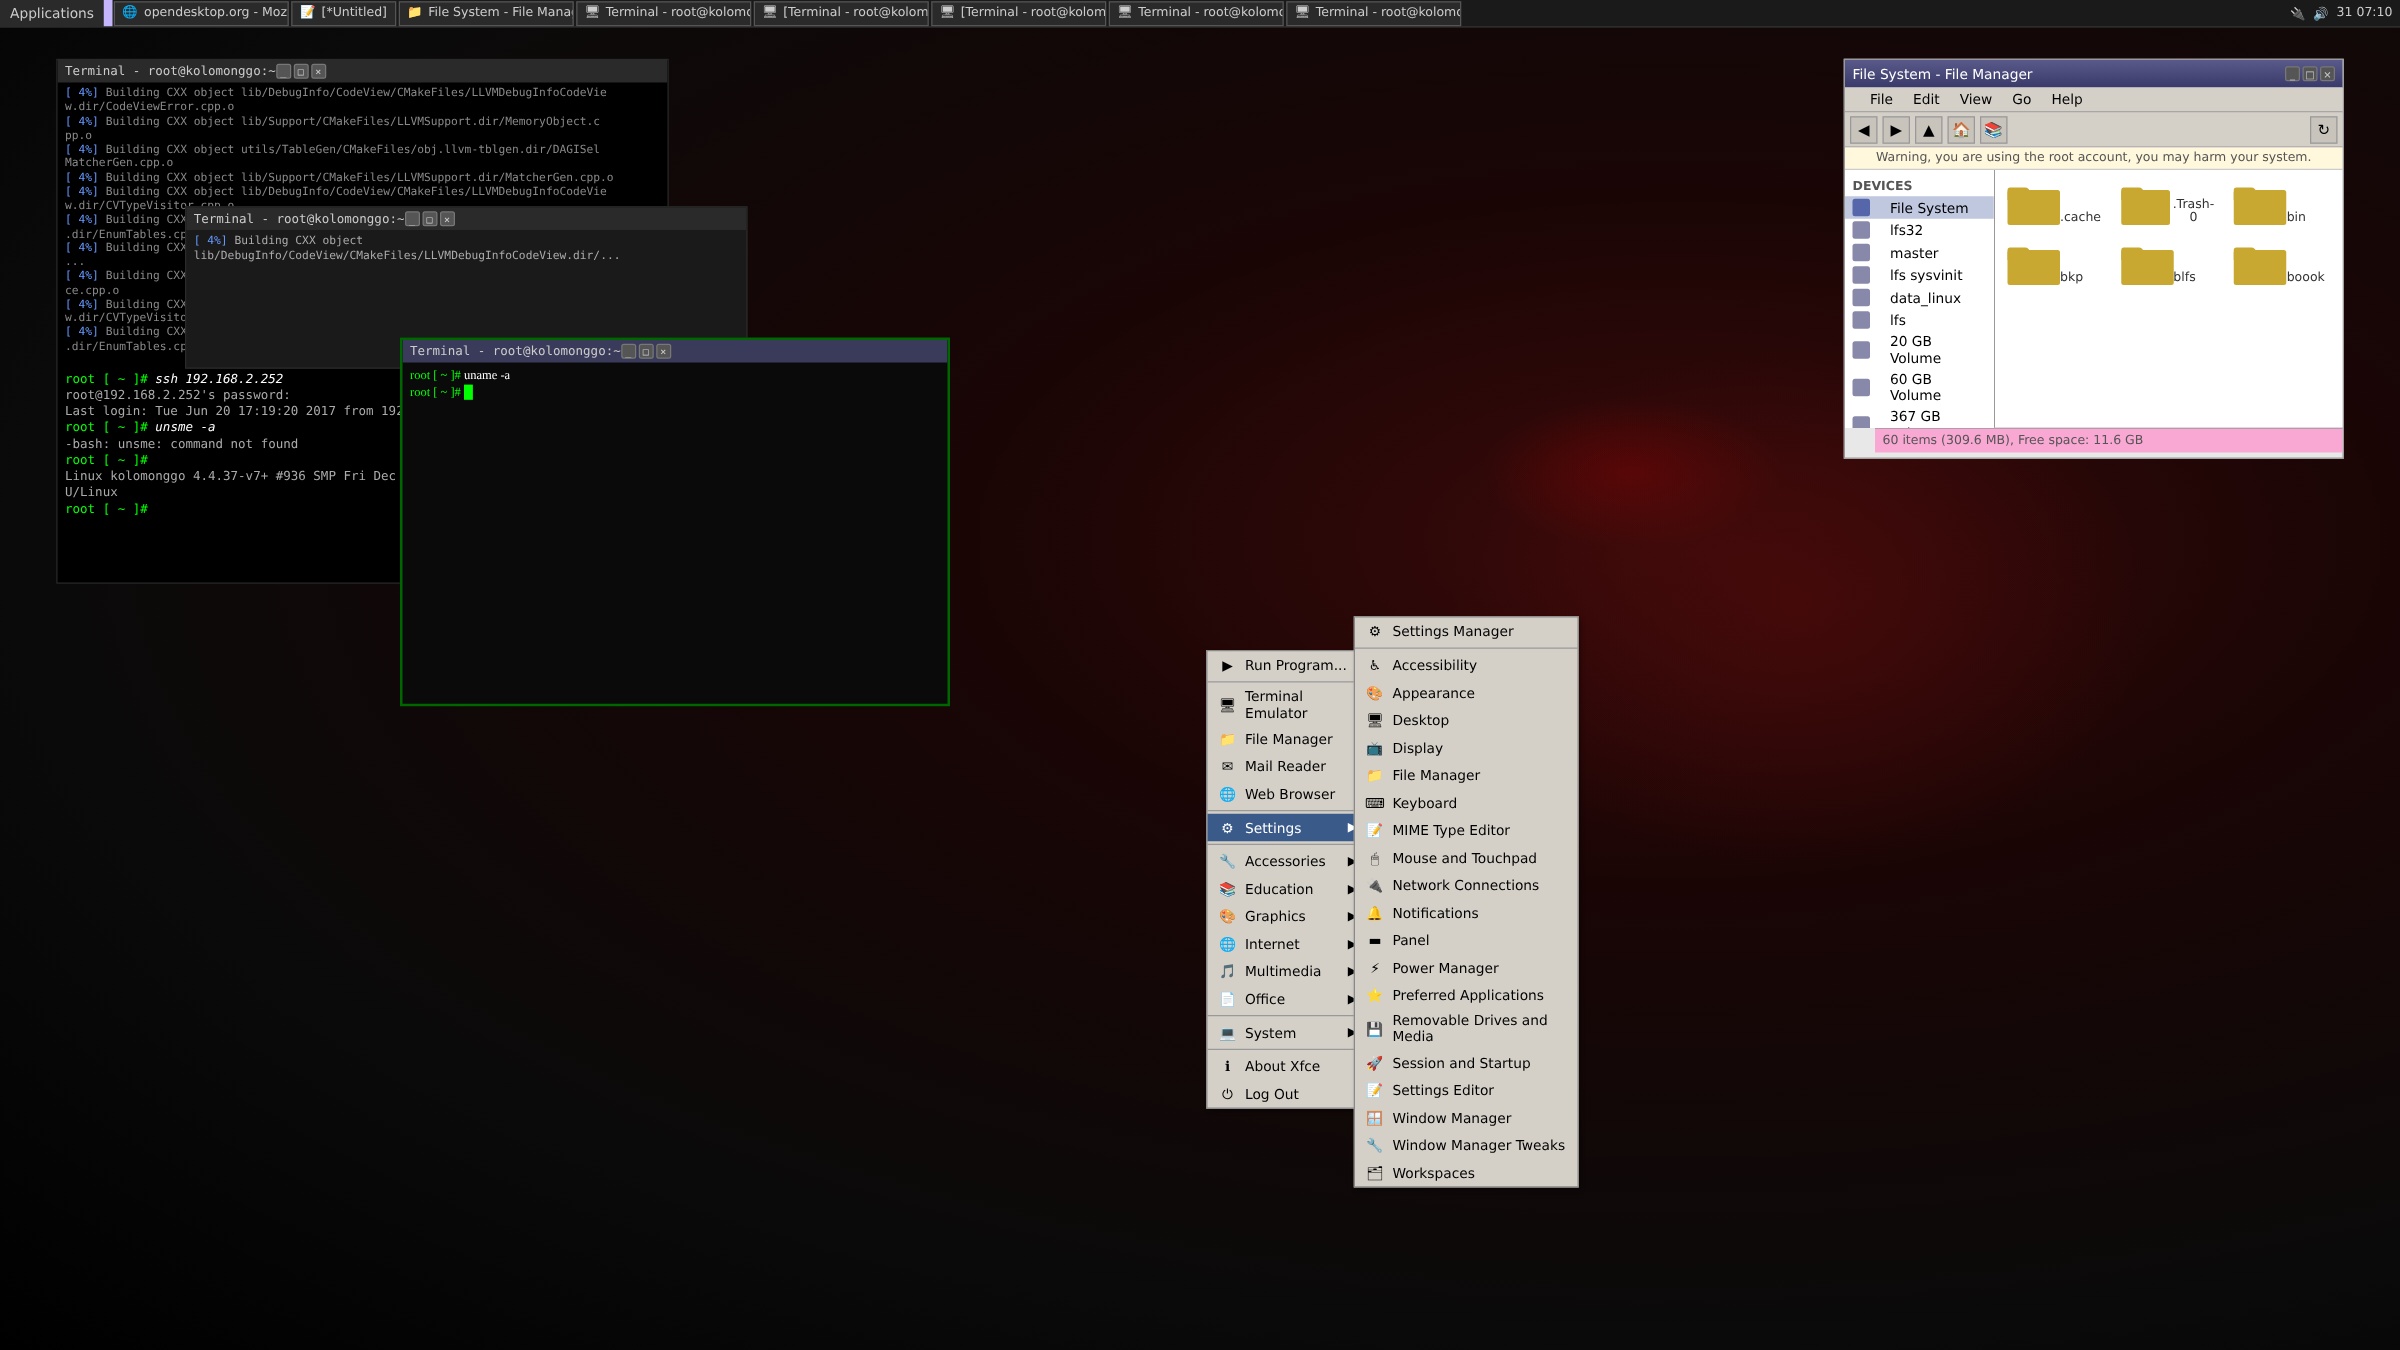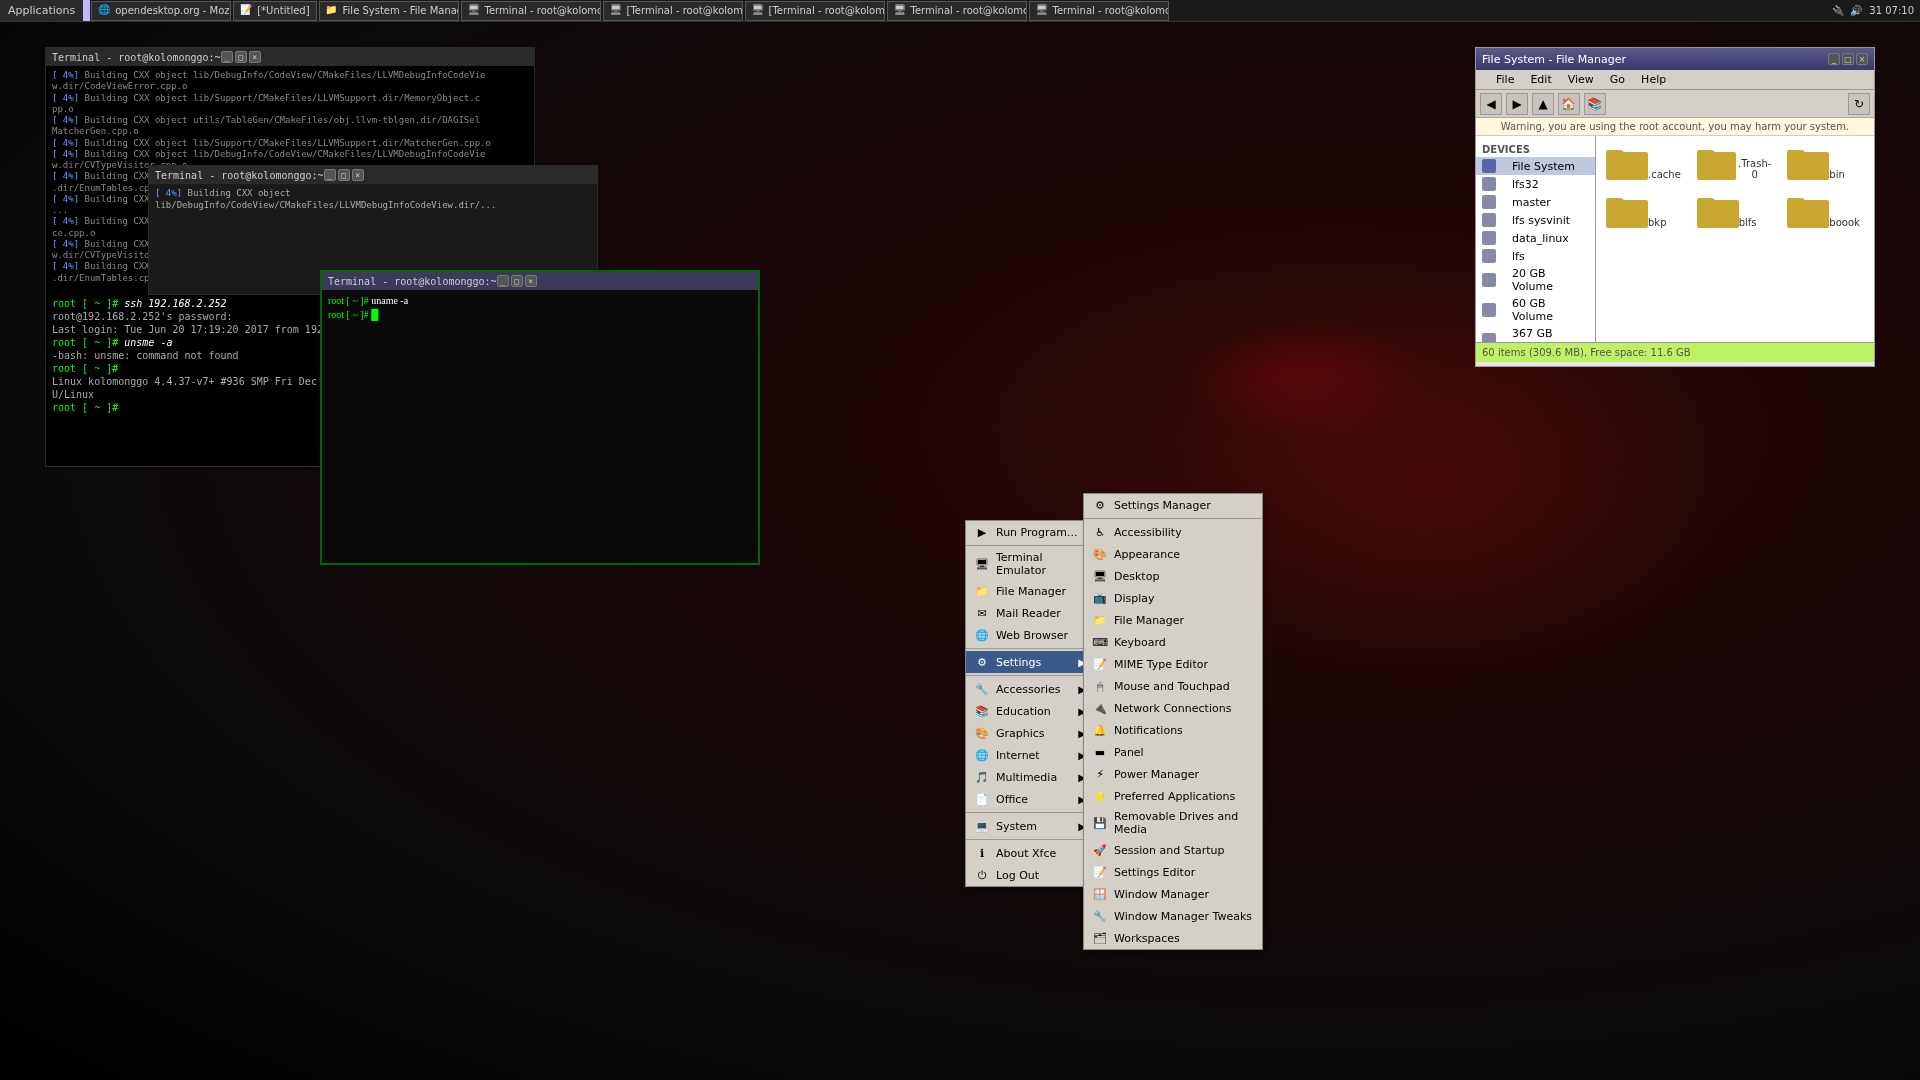--- a/index.html
+++ b/index.html
@@ -277,28 +277,29 @@
     }
 
     .fm-file-label {
       font-size: 10px;
       text-align: center;
       margin-top: 2px;
       color: #333;
     }
 
     #fm-statusbar {
-      background: #bef264;
+      background: #f9a8d4;
       height: 20px;
       display: flex;
       align-items: center;
       padding: 0 6px;
       font-size: 10px;
       color: #555;
       border-top: 1px solid #999;
+      margin-left: 24px;
     }
 
     
     #context-menu-main {
       position: absolute;
       top: 520px;
       left: 965px;
       width: 130px;
       background: #d4d0c8;
       border: 1px solid #888;

